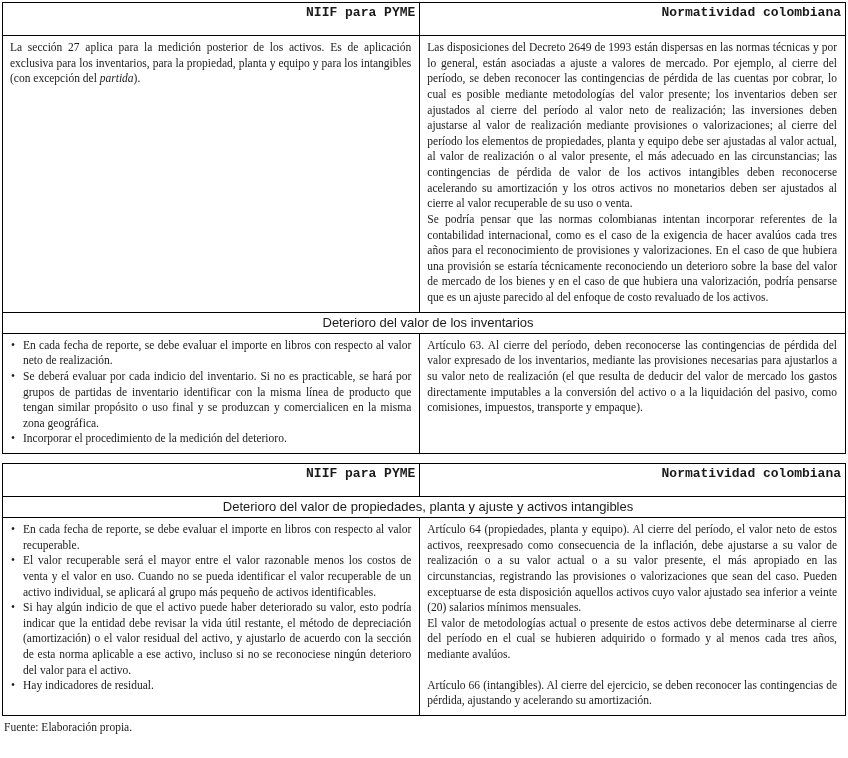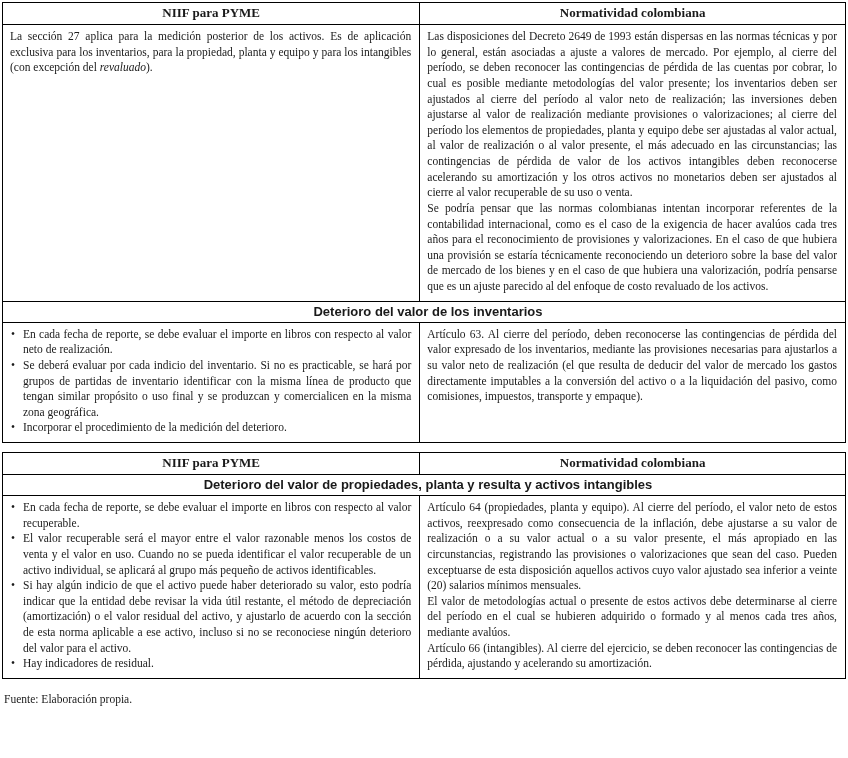--- a/index.html
+++ b/index.html
@@ -21,41 +21,41 @@
     table-layout: fixed;
   }
   table.cmp.t2 { margin-top: 9px; }
   col.c1 { width: 49.5%; }
   col.c2 { width: 50.5%; }
   table.cmp th, table.cmp td {
     border: 1px solid #000000;
     vertical-align: top;
   }
   th.colhead {
-    font-family: Liberation Serif, serif;
+    font-family: Liberation Mono, monospace;
     font-size: 13px;
     font-weight: bold;
-    text-align: center;
-    padding: 2px 4px 3px 4px;
+    text-align: right;
+    padding: 2px 4px 15px 4px;
   }
   th.section {
     font-family: "Liberation Sans", sans-serif;
     font-size: 13px;
-    font-weight: bold;
+    font-weight: normal;
     text-align: center;
     padding: 2px 4px 3px 12px;
   }
   td.cell {
     font-size: 11.5px;
     line-height: 1.36;
     padding: 4px 8px 6px 7px;
     text-align: justify;
   }
   td.cell p.para { margin: 0; }
-  td.cell p.para.spaced { }
+  td.cell p.para.spaced { margin-top: 15px; }
   ul.bullets {
     margin: 0;
     padding: 0;
     list-style: none;
   }
   ul.bullets li {
     position: relative;
     padding-left: 13px;
     margin: 0;
   }
@@ -64,40 +64,40 @@
     left: 1px;
     top: 0;
   }
   b { font-weight: normal; }
   i { font-style: italic; }
   .caption {
     margin: 8px 0 0 2px;
     font-size: 11.5px;
     line-height: 1.4;
   }
-  .caption.source { margin-top: 12px; }
+  .caption.source { margin-top: 3px; }
 </style>
 </head>
 <body>
 
 <div class="page">
 
   <table class="cmp">
     <colgroup>
         <col class="c1">
         <col class="c2">
       </colgroup>
     <tbody>
       <tr>
         <th class="colhead">NIIF para PYME</th>
         <th class="colhead">Normatividad colombiana</th>
       </tr>
       <tr>
         <td class="cell">
-          <p class="para"><span>La sección 27 aplica para la medición posterior de los activos. Es de aplicación exclusiva para los inventarios, para la propiedad, planta y equipo y para los intangibles (con excepción del </span><i>revaluado</i><span>).</span></p>
+          <p class="para"><span>La sección 27 aplica para la medición posterior de los activos. Es de aplicación exclusiva para los inventarios, para la propiedad, planta y equipo y para los intangibles (con excepción del </span><i>partida</i><span>).</span></p>
         </td>
         <td class="cell">
           <p class="para">Las disposiciones del Decreto 2649 de 1993 están dispersas en las normas técnicas y por lo general, están asociadas a ajuste a valores de mercado. Por ejemplo, al cierre del período, se deben reconocer las contingencias de pérdida de las cuentas por cobrar, lo cual es posible mediante metodologías del valor presente; los inventarios deben ser ajustados al cierre del período al valor neto de realización; las inversiones deben ajustarse al valor de realización mediante provisiones o valorizaciones; al cierre del período los elementos de propiedades, planta y equipo debe ser ajustadas al valor actual, al valor de realización o al valor presente, el más adecuado en las circunstancias; las contingencias de pérdida de valor de los activos intangibles deben reconocerse acelerando su amortización y los otros activos no monetarios deben ser ajustados al cierre al valor recuperable de su uso o venta.</p>
           <p class="para">Se podría pensar que las normas colombianas intentan incorporar referentes de la contabilidad internacional, como es el caso de la exigencia de hacer avalúos cada tres años para el reconocimiento de provisiones y valorizaciones. En el caso de que hubiera una provisión se estaría técnicamente reconociendo un deterioro sobre la base del valor de mercado de los bienes y en el caso de que hubiera una valorización, podría pensarse que es un ajuste parecido al del enfoque de costo revaluado de los activos.</p>
         </td>
       </tr>
       <tr>
         <th class="section" colspan="2">Deterioro del valor de los inventarios</th>
       </tr>
       <tr>
@@ -119,21 +119,21 @@
     <colgroup>
         <col class="c1">
         <col class="c2">
       </colgroup>
     <tbody>
       <tr>
         <th class="colhead">NIIF para PYME</th>
         <th class="colhead">Normatividad colombiana</th>
       </tr>
       <tr>
-        <th class="section" colspan="2">Deterioro del valor de propiedades, planta y resulta y activos intangibles</th>
+        <th class="section" colspan="2">Deterioro del valor de propiedades, planta y ajuste y activos intangibles</th>
       </tr>
       <tr>
         <td class="cell">
           <ul class="bullets">
             <li><span class="marker">•</span><b>En cada fecha de reporte,</b><span> se debe evaluar el importe en libros con respecto al valor recuperable.</span></li>
             <li><span class="marker">•</span><b></b><span>El valor recuperable será el mayor entre el valor razonable menos los costos de venta y el valor en uso. Cuando no se pueda identificar el valor recuperable de un activo individual, se aplicará al grupo más pequeño de activos identificables.</span></li>
             <li><span class="marker">•</span><b></b><span>Si hay algún indicio de que el activo puede haber deteriorado su valor, esto podría indicar que la entidad debe revisar la vida útil restante, el método de depreciación (amortización) o el valor residual del activo, y ajustarlo de acuerdo con la sección de esta norma aplicable a ese activo, incluso si no se reconociese ningún deterioro del valor para el activo.</span></li>
             <li><span class="marker">•</span><b></b><span>Hay indicadores de residual.</span></li>
           </ul>
         </td>

